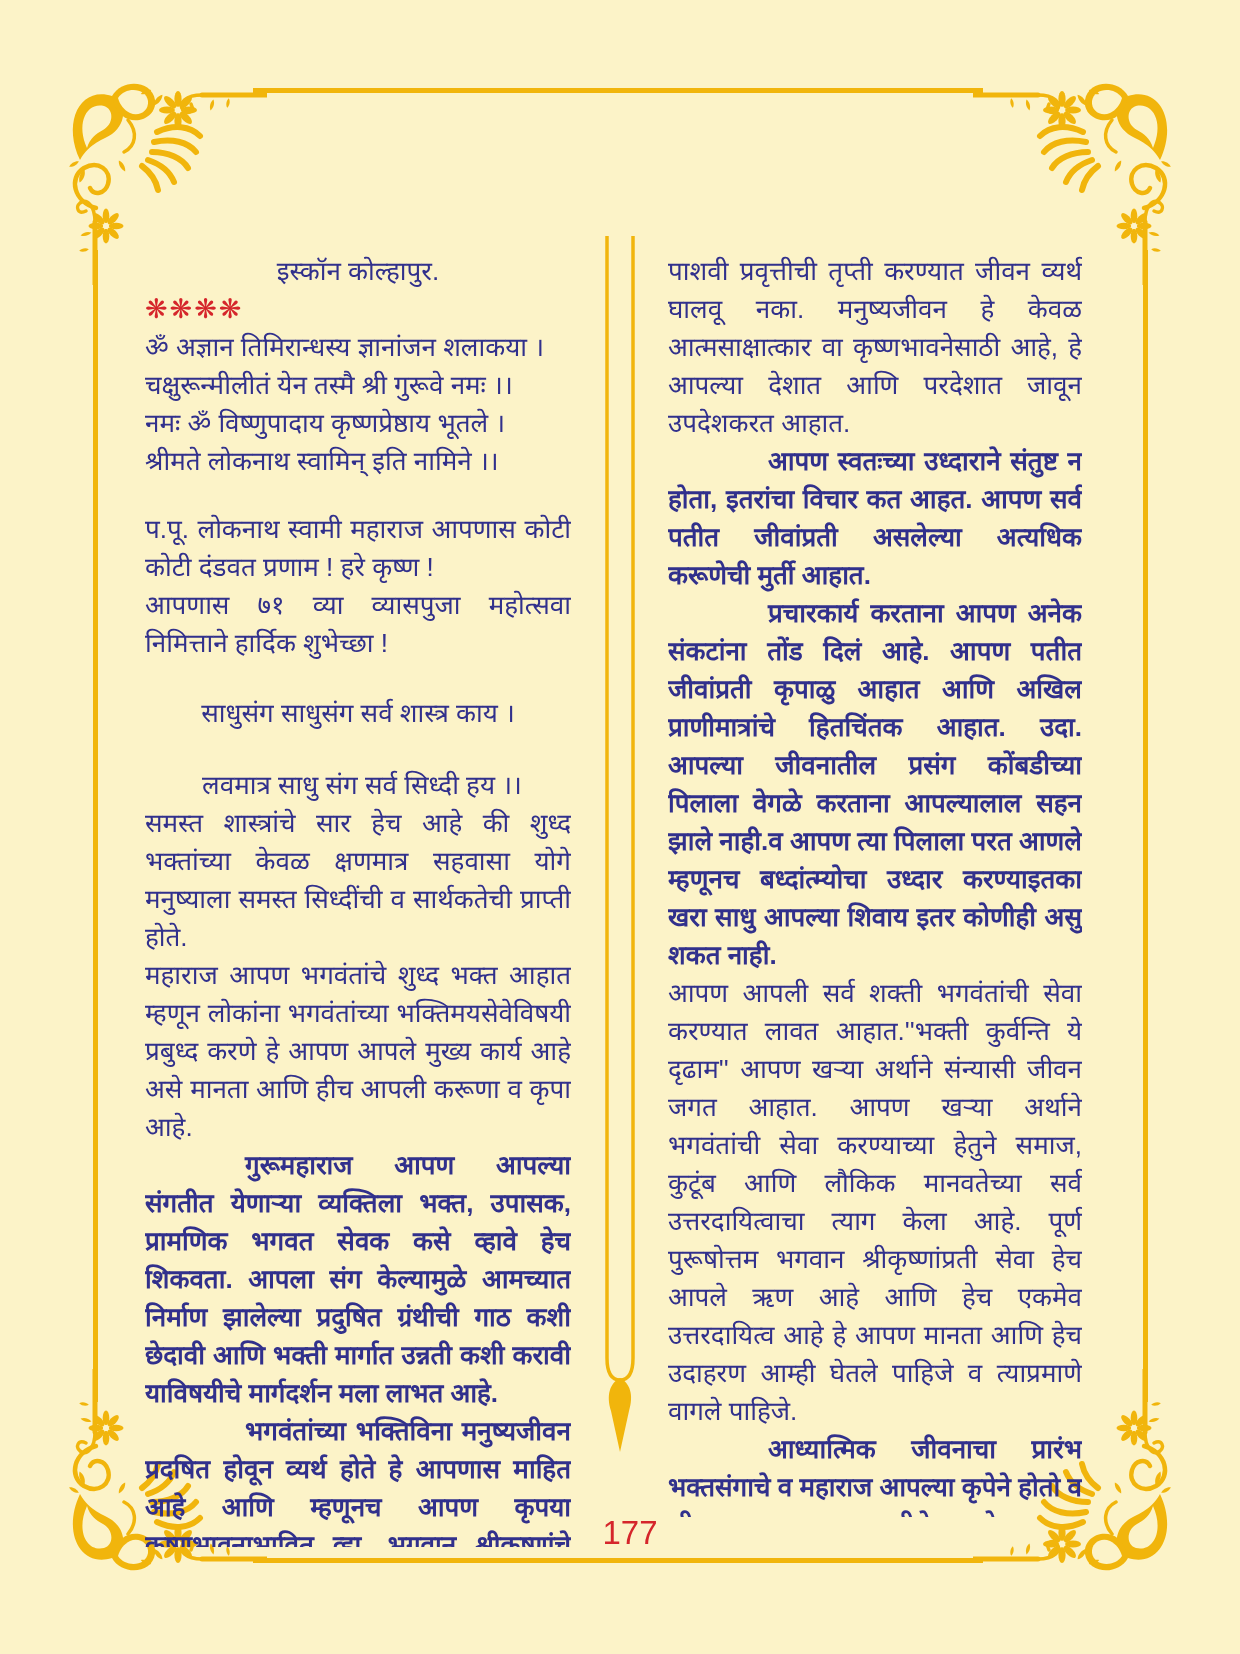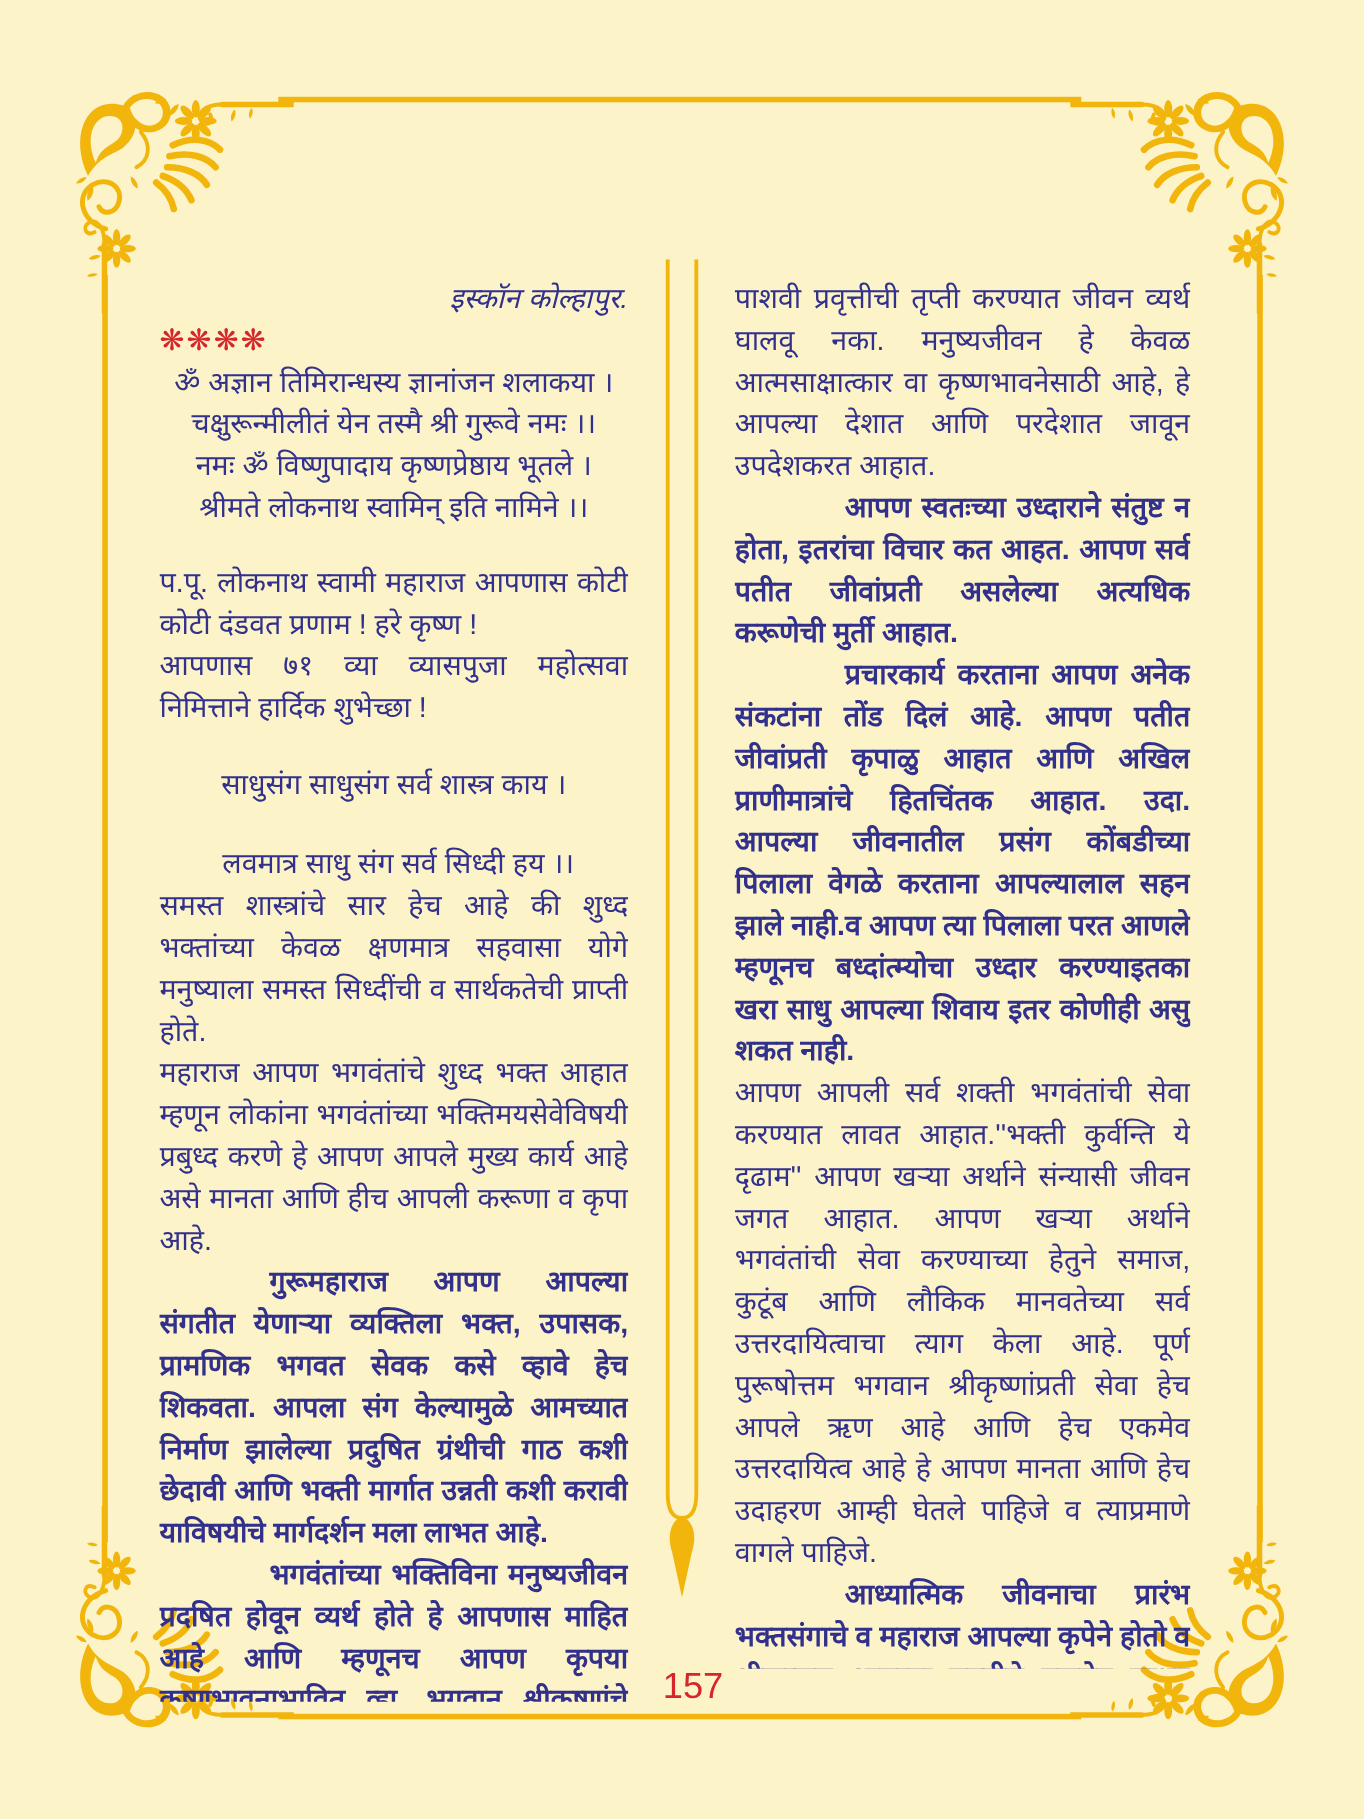--- a/index.html
+++ b/index.html
@@ -54,30 +54,30 @@
     text-align: justify;
     overflow: hidden;
   }
   .left-col  { left: 145px; top: 252px; width: 426px; height: 1295px; }
   .right-col { left: 668px; top: 252px; width: 414px; height: 1265px; }
 
   .col p { margin: 0; }
   .para { text-align: justify; }
   .para.indent { text-indent: 100px; font-weight: bold; }
 
-  .loc-line { text-align: right; margin: 0 0 34px 0; font-style: italic; }
+  .loc-line { text-align: center; margin: 0 0 34px 0; }
   .stars {
     color: #D5262B;
     font-size: 27px;
     letter-spacing: 2px;
     text-align: left;
     margin: 0 0 40px 0;
   }
   .shloka { margin: 0 0 30px 0; }
-  .shloka p { text-align: center; }
+  .shloka p { text-align: left; }
   .salutation { margin: 0 0 32px 0; }
   .salutation p { text-align: justify; }
   .verse-block { margin: 0; }
   .verse-block p { text-align: center; }
   .verse-block p.v2 { padding-left: 8px; margin-top: 34px; }
 
   
   .page-number {
     position: absolute;
     left: 560px;
@@ -218,15 +218,15 @@
 
   <div class="col right-col">
     <p class="para">पाशवी प्रवृत्तीची तृप्ती करण्यात जीवन व्यर्थ घालवू नका. मनुष्यजीवन हे केवळ आत्मसाक्षात्कार वा कृष्णभावनेसाठी आहे, हे आपल्या देशात आणि परदेशात जावून उपदेशकरत आहात.</p>
     <p class="para indent">आपण स्वतःच्या उध्दाराने संतुष्ट न होता, इतरांचा विचार कत आहत. आपण सर्व पतीत जीवांप्रती असलेल्या अत्यधिक करूणेची मुर्ती आहात.</p>
     <p class="para indent">प्रचारकार्य करताना आपण अनेक संकटांना तोंड दिलं आहे. आपण पतीत जीवांप्रती कृपाळु आहात आणि अखिल प्राणीमात्रांचे हितचिंतक आहात. उदा. आपल्या जीवनातील प्रसंग कोंबडीच्या पिलाला वेगळे करताना आपल्यालाल सहन झाले नाही.व आपण त्या पिलाला परत आणले म्हणूनच बध्दांत्म्योचा उध्दार करण्याइतका खरा साधु आपल्या शिवाय इतर कोणीही असु शकत नाही.</p>
     <p class="para">आपण आपली सर्व शक्ती भगवंतांची सेवा करण्यात लावत आहात.''भक्ती कुर्वन्ति ये दृढाम'' आपण खऱ्या अर्थाने संन्यासी जीवन जगत आहात. आपण खऱ्या अर्थाने भगवंतांची सेवा करण्याच्या हेतुने समाज, कुटूंब आणि लौकिक मानवतेच्या सर्व उत्तरदायित्वाचा त्याग केला आहे. पूर्ण पुरूषोत्तम भगवान श्रीकृष्णांप्रती सेवा हेच आपले ऋण आहे आणि हेच एकमेव उत्तरदायित्व आहे हे आपण मानता आणि हेच उदाहरण आम्ही घेतले पाहिजे व त्याप्रमाणे वागले पाहिजे.</p>
     <p class="para indent">आध्यात्मिक जीवनाचा प्रारंभ भक्तसंगाचे व महाराज आपल्या कृपेने होतो व श्रीकृष्णच आमच्या मुक्तीचे एकमेव साधन आहे.'' मय्यनन्येन भावेन भक्ति कृर्वनित ये दृढाम'' हे आपल्या कृपेमुळेच कळले आहे.</p>
 
   </div>
 
-  <div class="page-number">157</div>
+  <div class="page-number">177</div>
 
 </div>
 
 </body></html>

